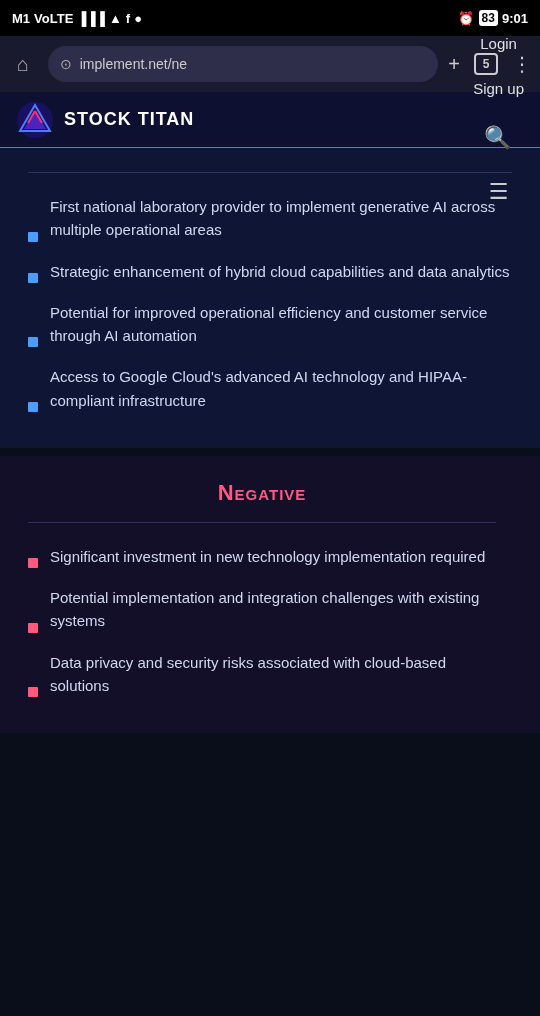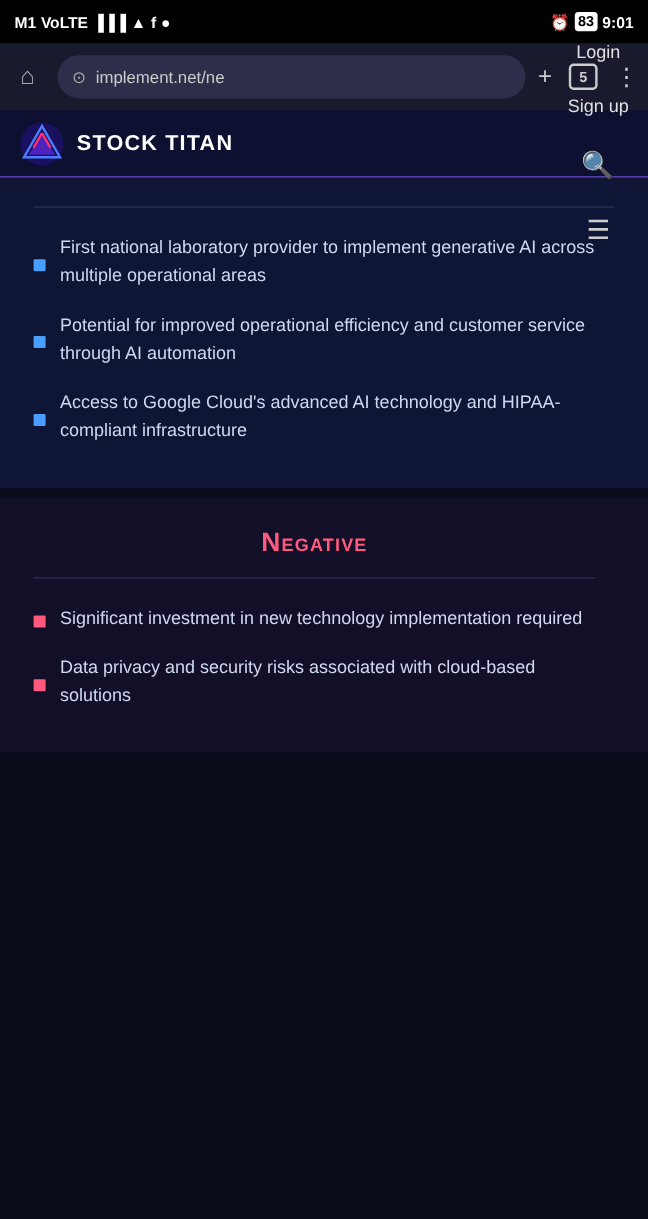--- a/index.html
+++ b/index.html
@@ -136,21 +136,21 @@
       border: none;
       border-top: 1px solid #2a3060;
       margin-bottom: 22px;
     }
     .bullet-list {
       list-style: none;
       padding: 0;
     }
     .bullet-list li {
       display: flex;
-      align-items: center;
+      align-items: flex-end;
       gap: 12px;
       margin-bottom: 18px;
       font-size: 15px;
       line-height: 1.55;
       color: #d0d8f0;
     }
     .bullet-list li:last-child { margin-bottom: 0; }
     .bullet-marker {
       flex-shrink: 0;
       width: 10px; height: 10px;
@@ -223,37 +223,45 @@
 
   <div class="section-positive">
     <hr class="section-divider">
     <ul class="bullet-list">
       <li>
         <span class="bullet-marker"></span>
         <span>First national laboratory provider to implement generative AI across multiple operational areas</span>
       </li>
       <li>
         <span class="bullet-marker"></span>
+        <span>Strategic enhancement of hybrid cloud capabilities and data analytics</span>
+      </li>
+      <li>
+        <span class="bullet-marker"></span>
         <span>Potential for improved operational efficiency and customer service through AI automation</span>
       </li>
       <li>
         <span class="bullet-marker"></span>
         <span>Access to Google Cloud's advanced AI technology and HIPAA-compliant infrastructure</span>
       </li>
     </ul>
   </div>
 
   <div class="section-negative">
     <h2 class="section-title title-negative">Negative</h2>
     <hr class="section-divider">
     <ul class="bullet-list">
       <li>
         <span class="bullet-marker bullet-marker-neg"></span>
         <span>Significant investment in new technology implementation required</span>
       </li>
       <li>
         <span class="bullet-marker bullet-marker-neg"></span>
+        <span>Potential implementation and integration challenges with existing systems</span>
+      </li>
+      <li>
+        <span class="bullet-marker bullet-marker-neg"></span>
         <span>Data privacy and security risks associated with cloud-based solutions</span>
       </li>
     </ul>
   </div>
 
 </div>
 
 </body></html>

